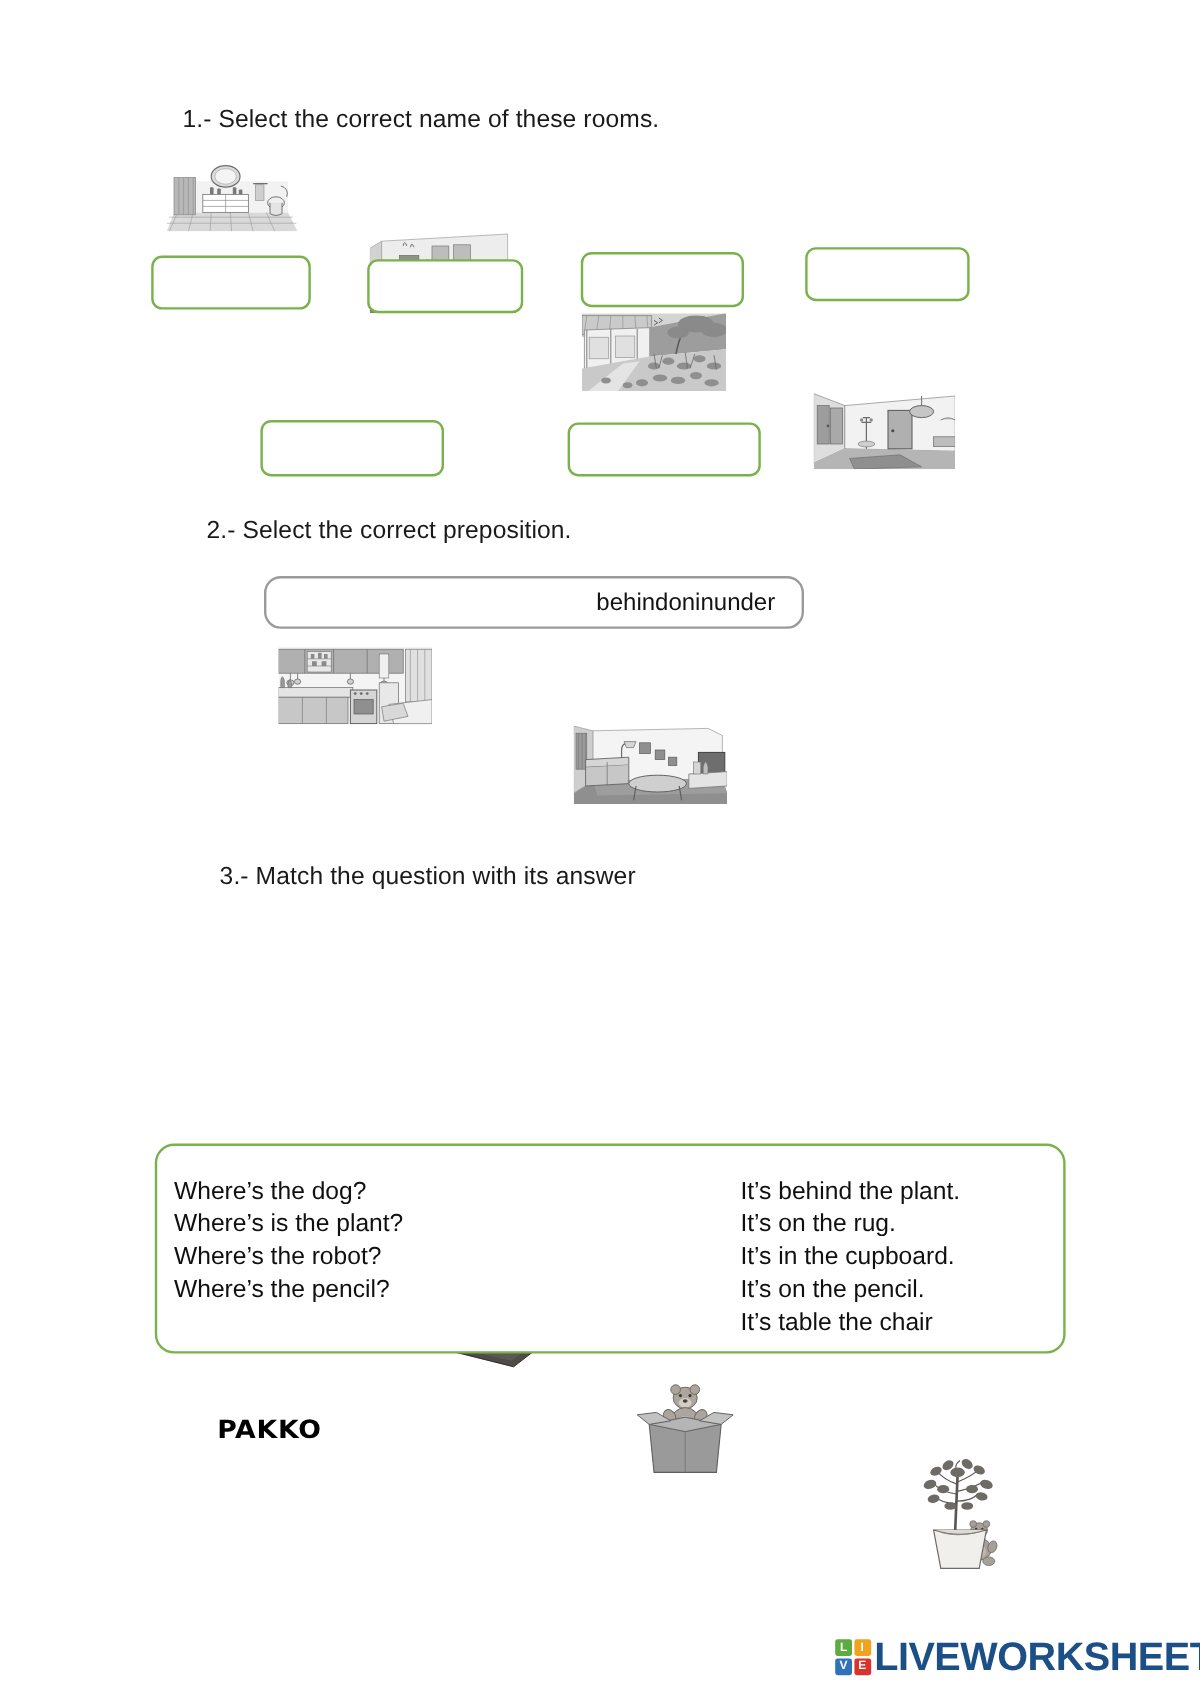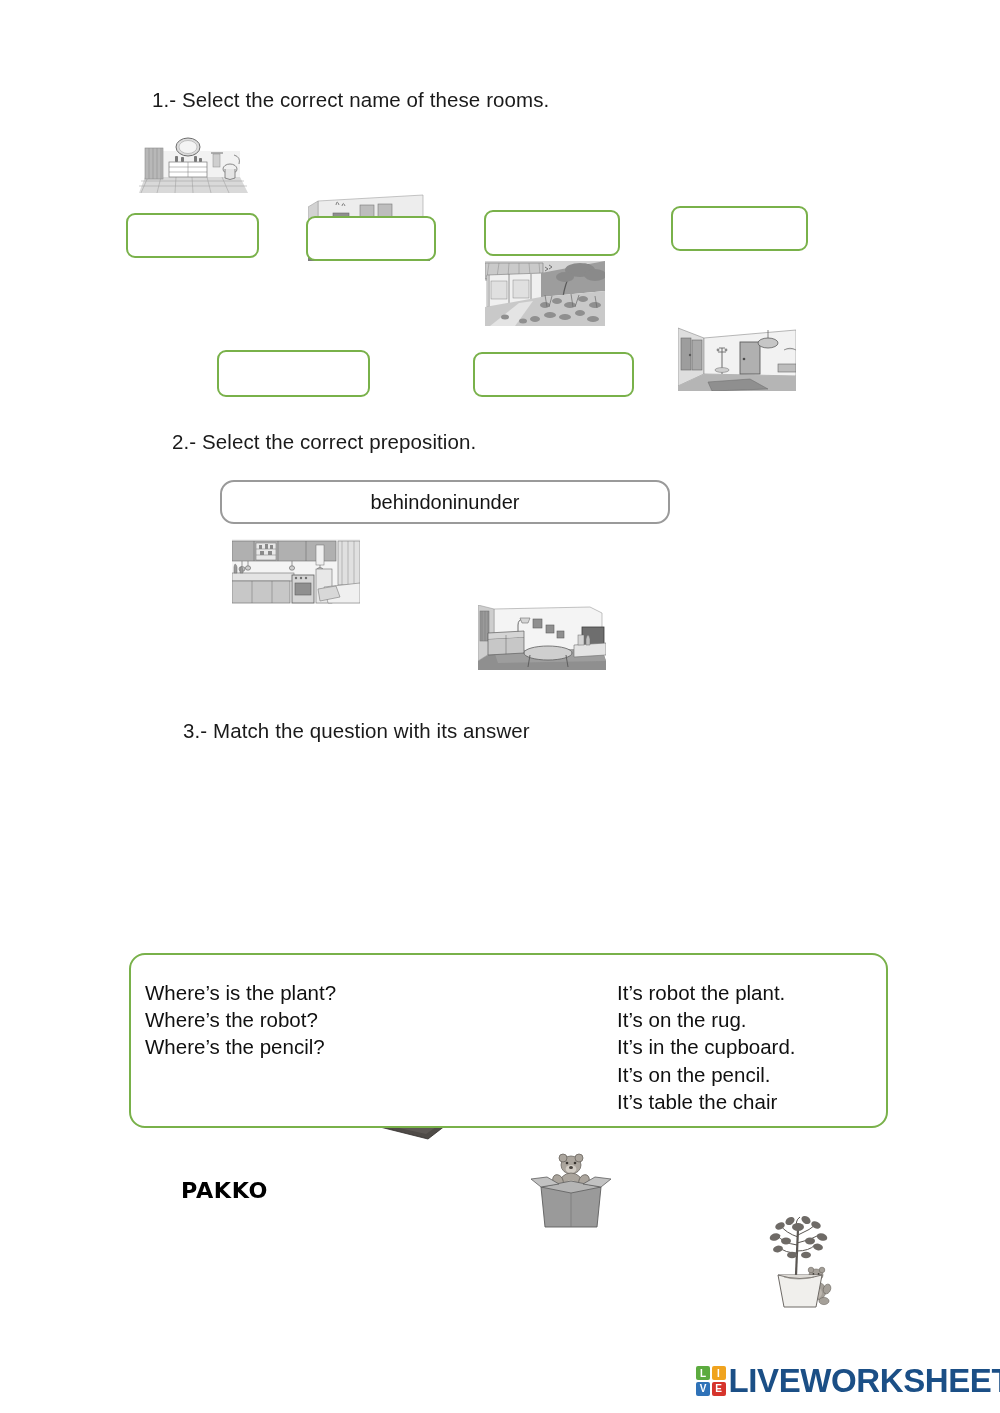--- a/index.html
+++ b/index.html
@@ -34,21 +34,21 @@
   }
 
   
   .prep-bank {
     border: 2px solid #9a9a9a;
     border-radius: 14px;
     background: #ffffff;
     box-sizing: border-box;
     display: flex;
     align-items: center;
-    justify-content: center;
+    justify-content: flex-end;
     padding: 0 22px;
   }
   .prep-word {
     font-size: 20px;
     color: #141414;
   }
 
   
   .match-box {
     border: 2px solid #79b14a;
@@ -481,26 +481,27 @@
     <path d="M26,62 L70,62 L64,94 L32,94 z" fill="#f0efec" stroke="#6e6a66" stroke-width="1"></path>
     <path d="M26,62 q22,7 44,0" fill="#dedbd6" stroke="#6e6a66" stroke-width="0.9"></path>
     <path d="M32,64 q14,4 30,0" fill="none" stroke="#8a8680" stroke-width="0.7"></path>
   </svg>
 </div>
 
 <div class="abs heading" style="left:183px; top:719px;">3.- Match the question with its answer</div>
 
 <div class="abs match-box" style="left:129px; top:953px; width:759px; height:175px;">
   <div class="match-col" style="left:14px;">
+    <div class="match-line">Where’s the dog?</div>
     <div class="match-line">Where’s is the plant?</div>
     <div class="match-line">Where’s the robot?</div>
     <div class="match-line">Where’s the pencil?</div>
   </div>
   <div class="match-col" style="left:486px;">
-    <div class="match-line">It’s robot the plant.</div>
+    <div class="match-line">It’s behind the plant.</div>
     <div class="match-line">It’s on the rug.</div>
     <div class="match-line">It’s in the cupboard.</div>
     <div class="match-line">It’s on the pencil.</div>
     <div class="match-line">It’s table the chair</div>
   </div>
 </div>
 
 <div class="abs pakko" style="left:181px; top:1179px;">PAKKO</div>
 
 <div class="abs lw" style="left:696px; top:1362px;">

